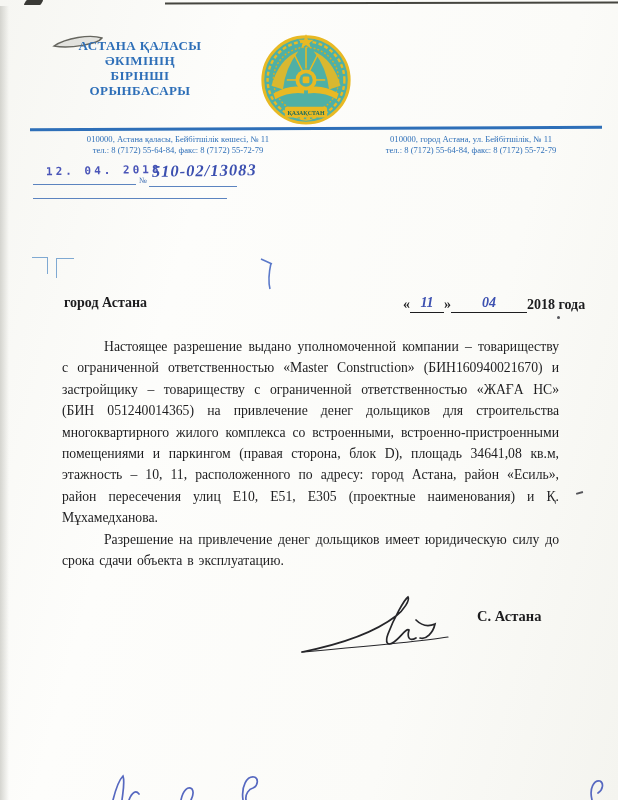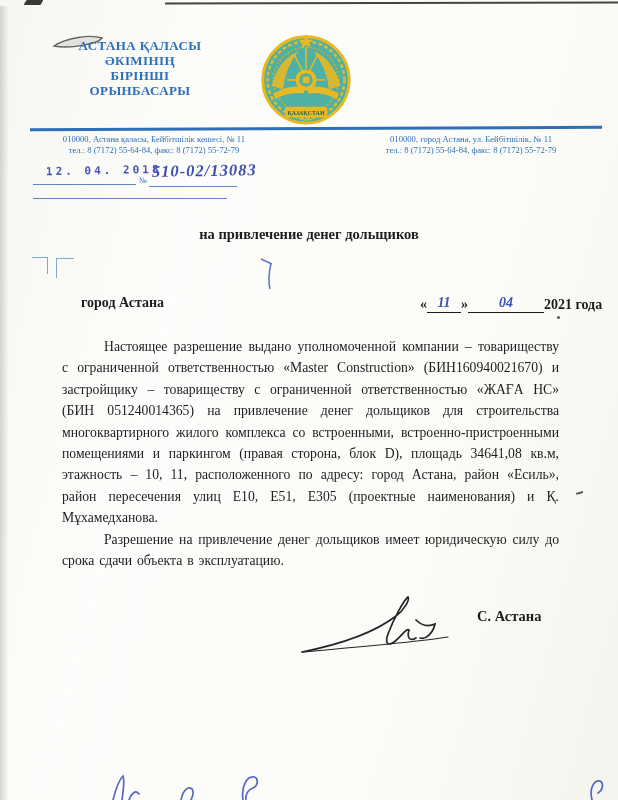--- a/index.html
+++ b/index.html
@@ -15,41 +15,41 @@
   .scan-top-edge{left:165px;top:2px;width:453px;height:2px;background:#45453f;transform:rotate(-0.15deg);}
   .scan-top-blob{left:25px;top:0;width:17px;height:5px;background:#3a3a36;transform:skewX(-30deg);border-radius:1px;}
   .scan-left-strip{left:0;top:6px;width:9px;height:794px;background:linear-gradient(to right,#c8c8c2,rgba(250,250,247,0));opacity:.75;}
   
   .head-title{width:200px;text-align:center;font-weight:bold;font-size:13px;line-height:15px;letter-spacing:.4px;}
   .head-left{left:40px;top:38px;}
   .head-right{left:372px;top:47px;width:216px;}
   .emblem{left:258px;top:26px;}
   .blue-rule{left:30px;top:127px;width:572px;height:2.5px;transform:rotate(-0.25deg);}
   .contact{font-size:8.6px;line-height:11px;text-align:center;}
-  .contact-left{left:12px;top:134px;width:284px;}
+  .contact-left{left:36px;top:134px;width:284px;}
   .contact-right{left:336px;top:134px;width:270px;}
   
   .stamp-date{left:46px;top:164px;font-family:"DejaVu Sans Mono","Liberation Mono",monospace;
     font-size:11px;letter-spacing:3px;font-weight:bold;transform:rotate(-1.2deg);}
   .reg-line{height:1.4px;background:#3f6fb5;opacity:.85;}
   .reg-line1{left:33px;top:184px;width:103px;}
   .reg-no{left:139px;top:176px;font-size:8px;}
   .reg-line2{left:149px;top:186px;width:88px;}
   .reg-number{left:152px;top:161px;font-size:16.5px;font-style:italic;font-weight:bold;
     letter-spacing:1px;transform:rotate(-1deg);}
   .reg-line3{left:33px;top:198px;width:194px;}
   
   .corner-a{left:32px;top:257px;width:15px;height:16px;border-top:1.6px solid #7fa9d2;border-right:1.6px solid #7fa9d2;}
   .corner-b{left:56px;top:258px;width:17px;height:19px;border-top:1.6px solid #7fa9d2;border-left:1.6px solid #7fa9d2;}
   
   .doc-title{left:0;top:224px;width:618px;text-align:center;font-weight:bold;font-size:14.5px;line-height:20px;}
   .num-slot{display:inline-block;width:46px;border-bottom:1.6px solid #1d1d1f;text-align:center;vertical-align:bottom;}
   .handwrite{font-style:italic;font-weight:bold;}
   
-  .dateline{top:295px;font-weight:bold;font-size:14px;margin-left:17px;}
+  .dateline{top:295px;font-weight:bold;font-size:14px;}
   .city{left:64px;}
   .dl-right{left:403px;}
   .dl-slot{display:inline-block;border-bottom:1.4px solid #1d1d1f;text-align:center;vertical-align:bottom;height:17px;}
   .dl-day{width:34px;}
   .dl-month{width:76px;}
   
   .body-text{left:62px;top:336px;width:497px;}
   .body-text p{margin:0;text-indent:42px;text-align:justify;font-size:13.7px;line-height:21.4px;word-spacing:1.5px;}
   
   .speck{background:#55555a;border-radius:50%;}
@@ -119,25 +119,24 @@
   <div class="abs reg-line reg-line2"></div>
   <div class="abs reg-line reg-line3"></div>
 
   <div class="abs corner-a"></div>
   <div class="abs corner-b"></div>
   <svg class="abs tick-svg" width="20" height="36" viewBox="0 0 20 36">
     <path d="M1,3 L12,8 M11,7 C9,16 8,25 10,33" fill="none" stroke="#5b79c9" stroke-width="1.6"></path>
   </svg>
 
   <div class="abs doc-title">
-    <div>на привлечение денег дольщиков</div>
   </div>
 
   <div class="abs dateline city">город Астана</div>
-  <div class="abs dateline dl-right"><span>«</span><span class="dl-slot dl-day handwrite" style="color:#3c50b0">11</span><span>»</span><span class="dl-slot dl-month handwrite" style="color:#3c50b0">04</span><span>2021 года</span></div>
+  <div class="abs dateline dl-right"><span>«</span><span class="dl-slot dl-day handwrite" style="color:#3c50b0">11</span><span>»</span><span class="dl-slot dl-month handwrite" style="color:#3c50b0">04</span><span>2018 года</span></div>
 
   <div class="abs body-text">
     <p>Настоящее разрешение выдано уполномоченной компании – товариществу с ограниченной ответственностью «Master Construction» (БИН160940021670) и застройщику – товариществу с ограниченной ответственностью «ЖАҒА НС» (БИН 051240014365) на привлечение денег дольщиков для строительства многоквартирного жилого комплекса со встроенными, встроенно-пристроенными помещениями и паркингом (правая сторона, блок D), площадь 34641,08 кв.м, этажность – 10, 11, расположенного по адресу: город Астана, район «Есиль», район пересечения улиц Е10, Е51, Е305 (проектные наименования) и Қ. Мұхамедханова.</p>
     <p>Разрешение на привлечение денег дольщиков имеет юридическую силу до срока сдачи объекта в эксплуатацию.</p>
   </div>
 
   <div class="abs speck speck1"></div>
   <div class="abs speck speck2"></div>
 
   <svg class="abs sig-svg" width="172" height="74" viewBox="0 0 172 74">

